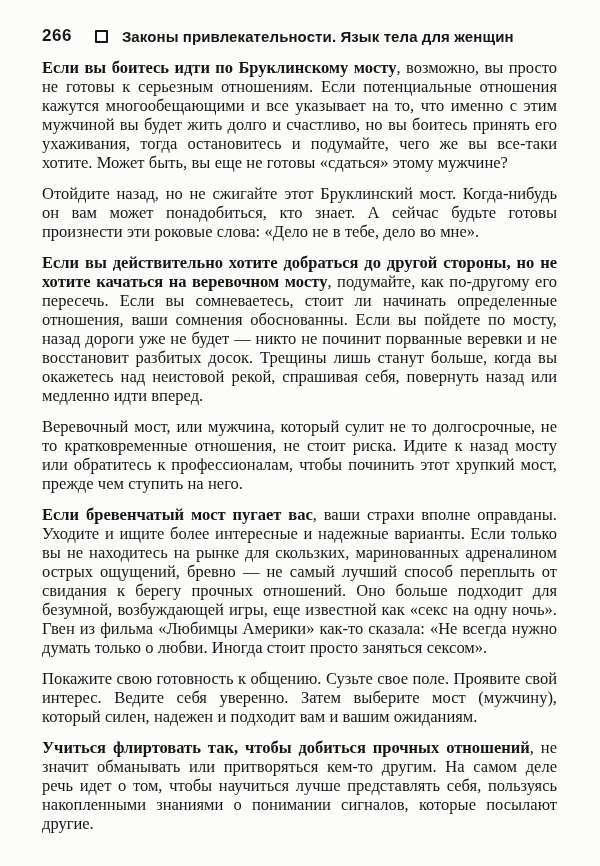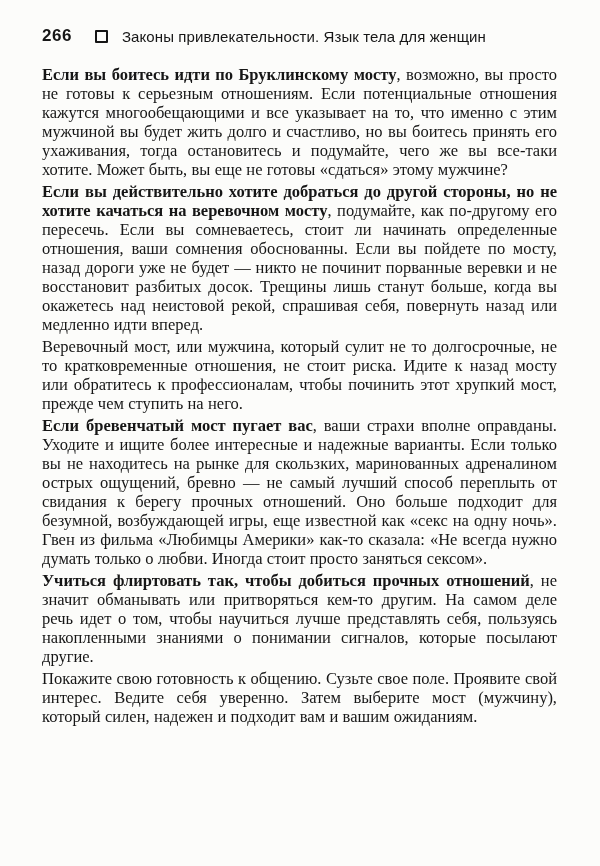--- a/index.html
+++ b/index.html
@@ -16,71 +16,71 @@
     color: #161616;
     box-sizing: border-box;
     padding: 26px 43px 0 42px;
     overflow: hidden;
     font-family: "Liberation Serif", "DejaVu Serif", serif;
   }
   .running-header {
     display: flex;
     align-items: center;
     font-family: "Liberation Sans", "DejaVu Sans", sans-serif;
-    margin-bottom: 19px;
     height: 20px;
   }
   .page-number {
     font-size: 17px;
     font-weight: bold;
     letter-spacing: 0.5px;
   }
   .chapter-square {
     width: 9px;
     height: 9px;
     border: 2.5px solid #151515;
     border-radius: 1px;
     margin-left: 23px;
     margin-right: 14px;
     flex: 0 0 auto;
   }
   .running-title {
     font-size: 15px;
-    font-weight: normal;
+    font-weight: bold;
     letter-spacing: 0.1px;
     white-space: nowrap;
   }
   .body-text {
     font-size: 16.5px;
     line-height: 19px;
     text-align: justify;
     hyphens: auto;
     -webkit-hyphens: auto;
   }
   .body-text p {
-    margin: 0 0 3px 0;
+    margin: 12px 0 3px 0;
     word-spacing: 0.2px;
   }
   .body-text p strong {
     font-weight: bold;
   }
 </style>
 </head>
 <body>
 
 <div class="page">
 
   <div class="running-header">
     <span class="page-number">266</span>
     <span class="chapter-square"></span>
     <span class="running-title">Законы привлекательности. Язык тела для женщин</span>
   </div>
 
   <div class="body-text">
     <p><strong>Если вы боитесь идти по Бруклинскому мосту</strong><span>, возможно, вы просто не готовы к серьезным отношениям. Если потенциальные отношения кажутся многообещающими и все указывает на то, что именно с этим мужчиной вы будет жить долго и счастливо, но вы боитесь принять его ухаживания, тогда остановитесь и подумайте, чего же вы все-таки хотите. Может быть, вы еще не готовы «сдаться» этому мужчине?</span></p>
+    <p><strong></strong><span>Отойдите назад, но не сжигайте этот Бруклинский мост. Когда-нибудь он вам может понадобиться, кто знает. А сейчас будьте готовы произнести эти роковые слова: «Дело не в тебе, дело во мне».</span></p>
     <p><strong>Если вы действительно хотите добраться до другой стороны, но не хотите качаться на веревочном мосту</strong><span>, подумайте, как по-другому его пересечь. Если вы сомневаетесь, стоит ли начинать определенные отношения, ваши сомнения обоснованны. Если вы пойдете по мосту, назад дороги уже не будет — никто не починит порванные веревки и не восстановит разбитых досок. Трещины лишь станут больше, когда вы окажетесь над неистовой рекой, спрашивая себя, повернуть назад или медленно идти вперед.</span></p>
     <p><strong></strong><span>Веревочный мост, или мужчина, который сулит не то долгосрочные, не то кратковременные отношения, не стоит риска. Идите к назад мосту или обратитесь к профессионалам, чтобы починить этот хрупкий мост, прежде чем ступить на него.</span></p>
     <p><strong>Если бревенчатый мост пугает вас</strong><span>, ваши страхи вполне оправданы. Уходите и ищите более интересные и надежные варианты. Если только вы не находитесь на рынке для скользких, маринованных адреналином острых ощущений, бревно — не самый лучший способ переплыть от свидания к берегу прочных отношений. Оно больше подходит для безумной, возбуждающей игры, еще известной как «секс на одну ночь». Гвен из фильма «Любимцы Америки» как-то сказала: «Не всегда нужно думать только о любви. Иногда стоит просто заняться сексом».</span></p>
+    <p><strong></strong><span>Покажите свою готовность к общению. Сузьте свое поле. Проявите свой интерес. Ведите себя уверенно. Затем выберите мост (мужчину), который силен, надежен и подходит вам и вашим ожиданиям.</span></p>
     <p><strong>Учиться флиртовать так, чтобы добиться прочных отношений</strong><span>, не значит обманывать или притворяться кем-то другим. На самом деле речь идет о том, чтобы научиться лучше представлять себя, пользуясь накопленными знаниями о понимании сигналов, которые посылают другие.</span></p>
-    <p><strong></strong><span>Покажите свою готовность к общению. Сузьте свое поле. Проявите свой интерес. Ведите себя уверенно. Затем выберите мост (мужчину), который силен, надежен и подходит вам и вашим ожиданиям.</span></p>
   </div>
 
 </div>
 
 </body></html>

